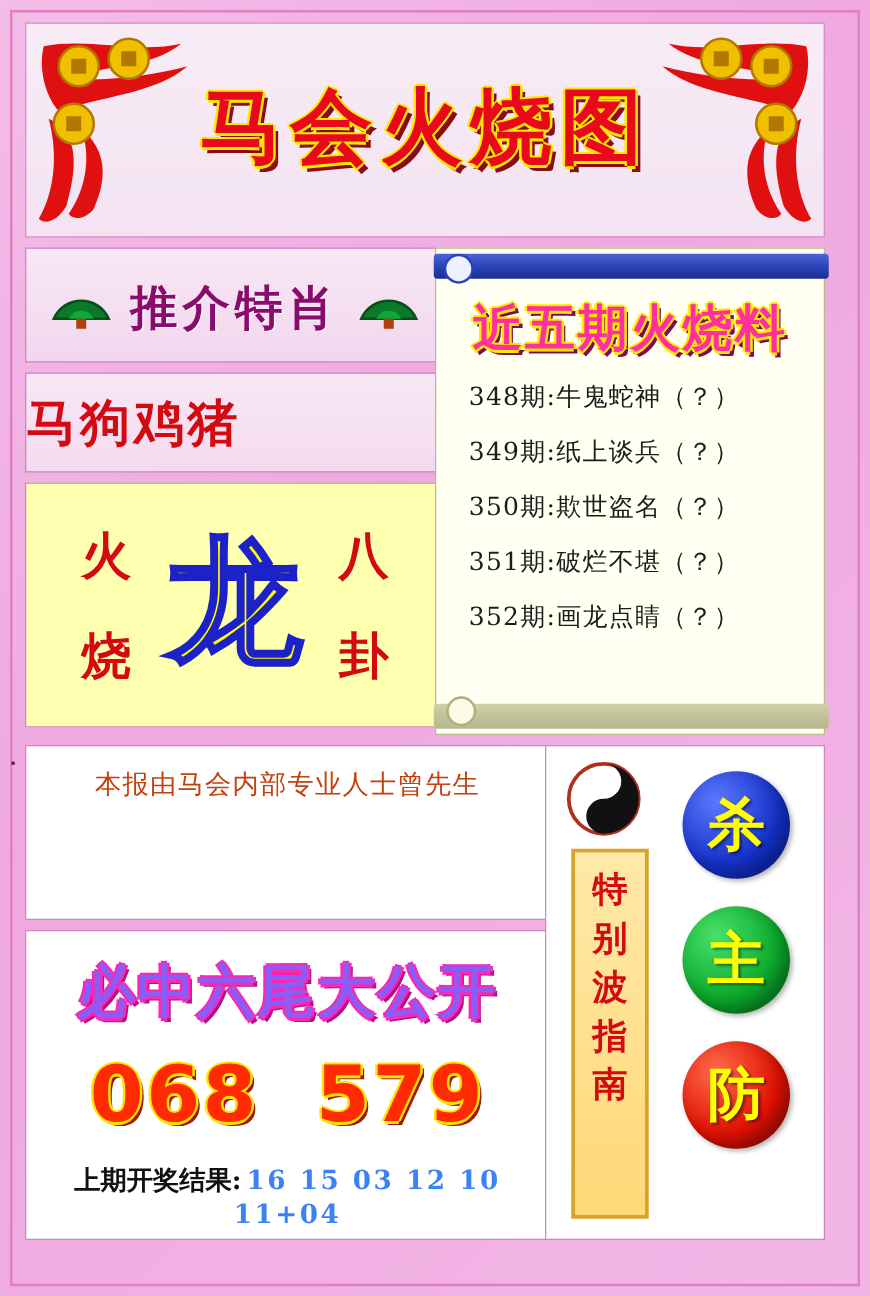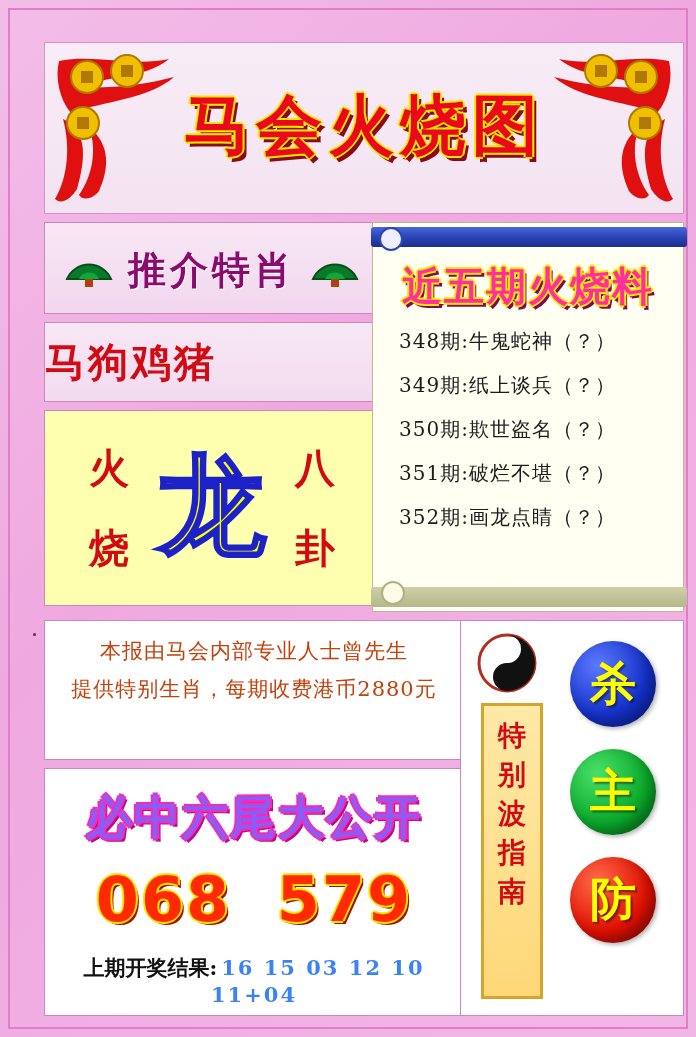--- a/index.html
+++ b/index.html
@@ -13,21 +13,21 @@
     font-family: "Liberation Sans", sans-serif;
     overflow: hidden;
   }
   .page {
     position: relative;
     width: 696px;
     height: 1037px;
     box-sizing: border-box;
     background: #f0b0e0;
     background: linear-gradient(135deg, #f3bde8 0%, #efa9e0 40%, #f2b6e6 100%);
-    padding: 30px;
+    padding: 6px;
   }
   .frame {
     position: absolute;
     left: 8px; top: 8px; right: 8px; bottom: 8px;
     border: 2px solid #e07fc8;
     box-sizing: border-box;
     pointer-events: none;
   }
   .inner {
     position: relative;
@@ -440,21 +440,20 @@
         </ul>
         <div class="scroll-bottom"></div>
         <div class="scroll-knob br"></div>
       </div>
     </div>
 
     <div class="row3">
 
       <div class="note">
         <p>本报由马会内部专业人士曾先生</p>
-        <p>提供特别生肖，每期收费港币2880元</p>
       </div>
 
       <div class="lucky">
         <div class="lucky-title">必中六尾大公开</div>
         <div class="lucky-nums">
           <span>068</span>
           <span>579</span>
         </div>
         <div class="lastdraw">
           <span>上期开奖结果:</span><b>16 15 03 12 10 11+04</b>

